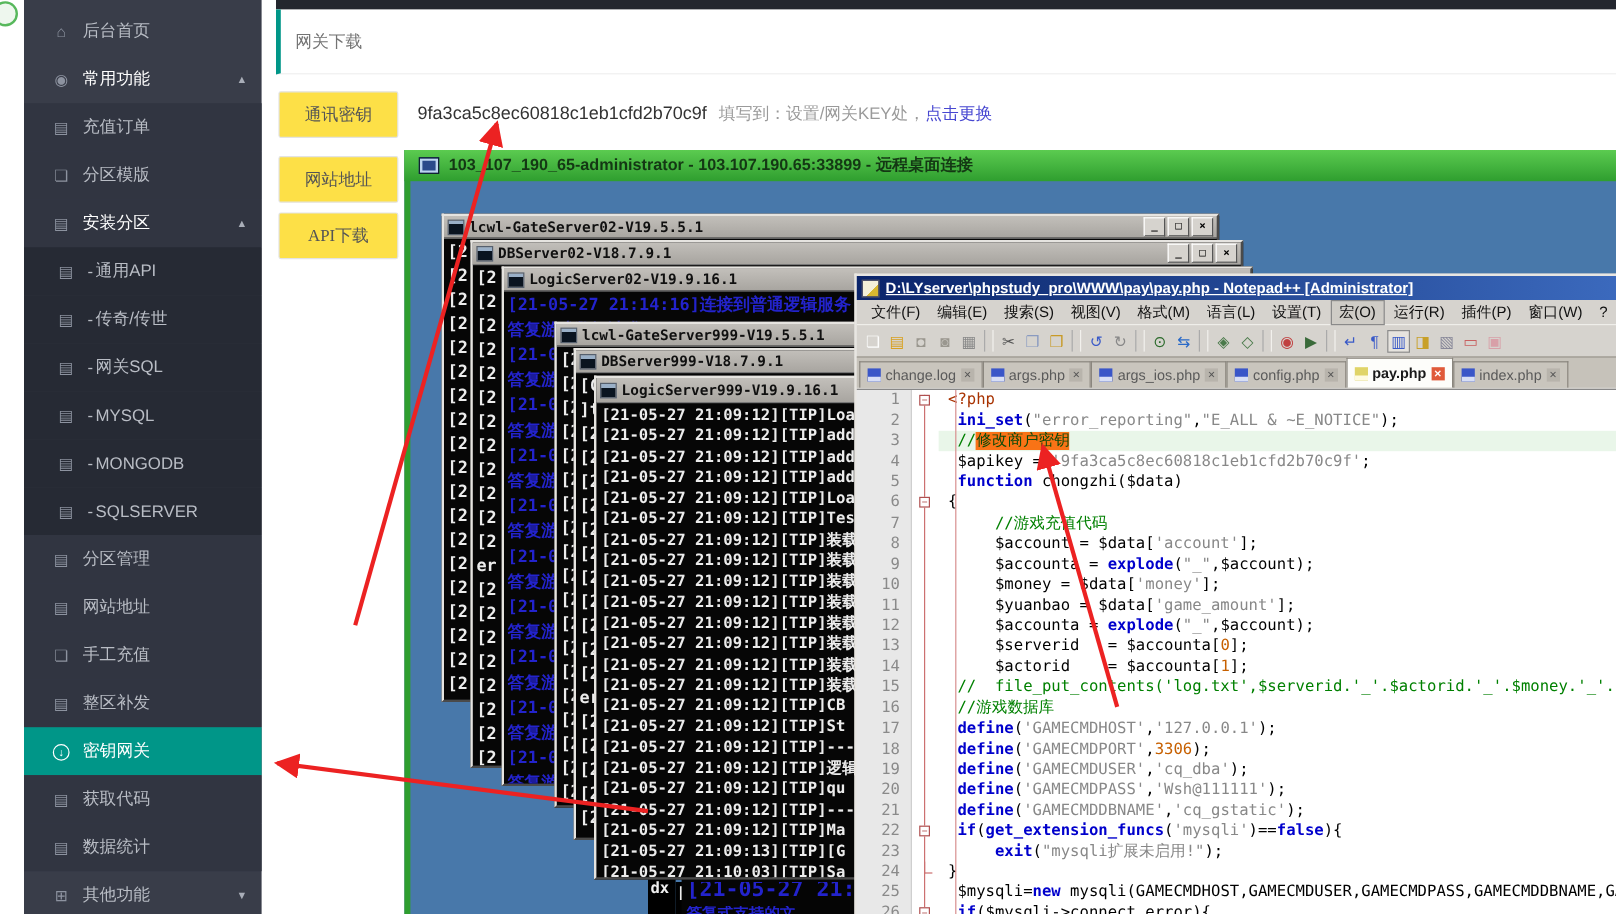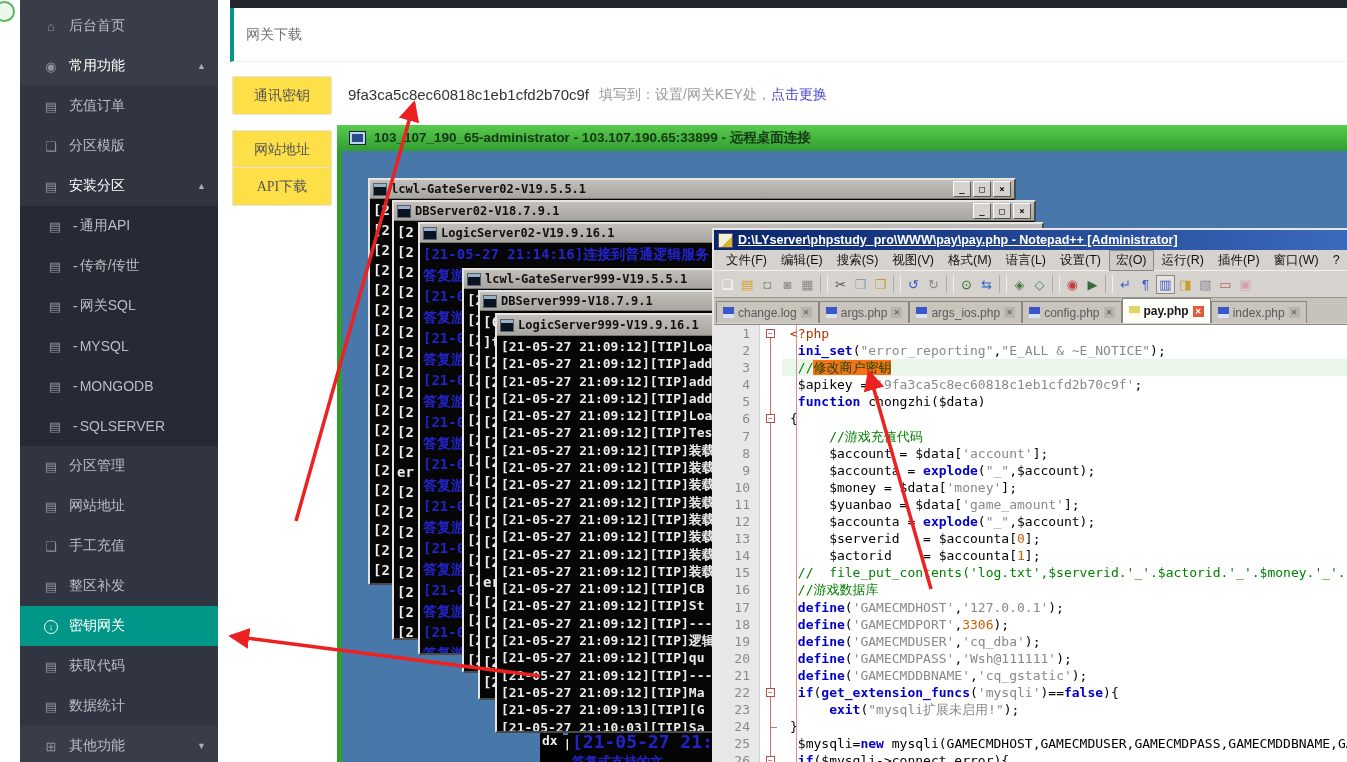--- a/index.html
+++ b/index.html
@@ -211,21 +211,21 @@
     <span class="ph-text">网关下载</span>
   </section>
 
   <div class="label-box" style="top:76px">通讯密钥</div>
   <div id="key-row">
     <span id="key-value">9fa3ca5c8ec60818c1eb1cfd2b70c9f</span>
     <span id="key-hint">填写到：设置/网关KEY处，</span>
     <span id="key-link">点击更换</span>
   </div>
   <div class="label-box" style="top:130px">网站地址</div>
-  <div class="label-box" style="top:167px">API下载</div>
+  <div class="label-box" style="top:177px">API下载</div>
 
   <div id="rdp"></div>
   <div id="rdp-title">
     <span class="rdp-icon"></span>
     <span class="rdp-text">103_107_190_65-administrator - 103.107.190.65:33899 - 远程桌面连接</span>
   </div>
 
   <div id="icon-a" class="dsk-icon"></div>
   <div id="icon-b" class="dsk-icon"></div>
   <div id="icon-green" class="dsk-icon"></div>

